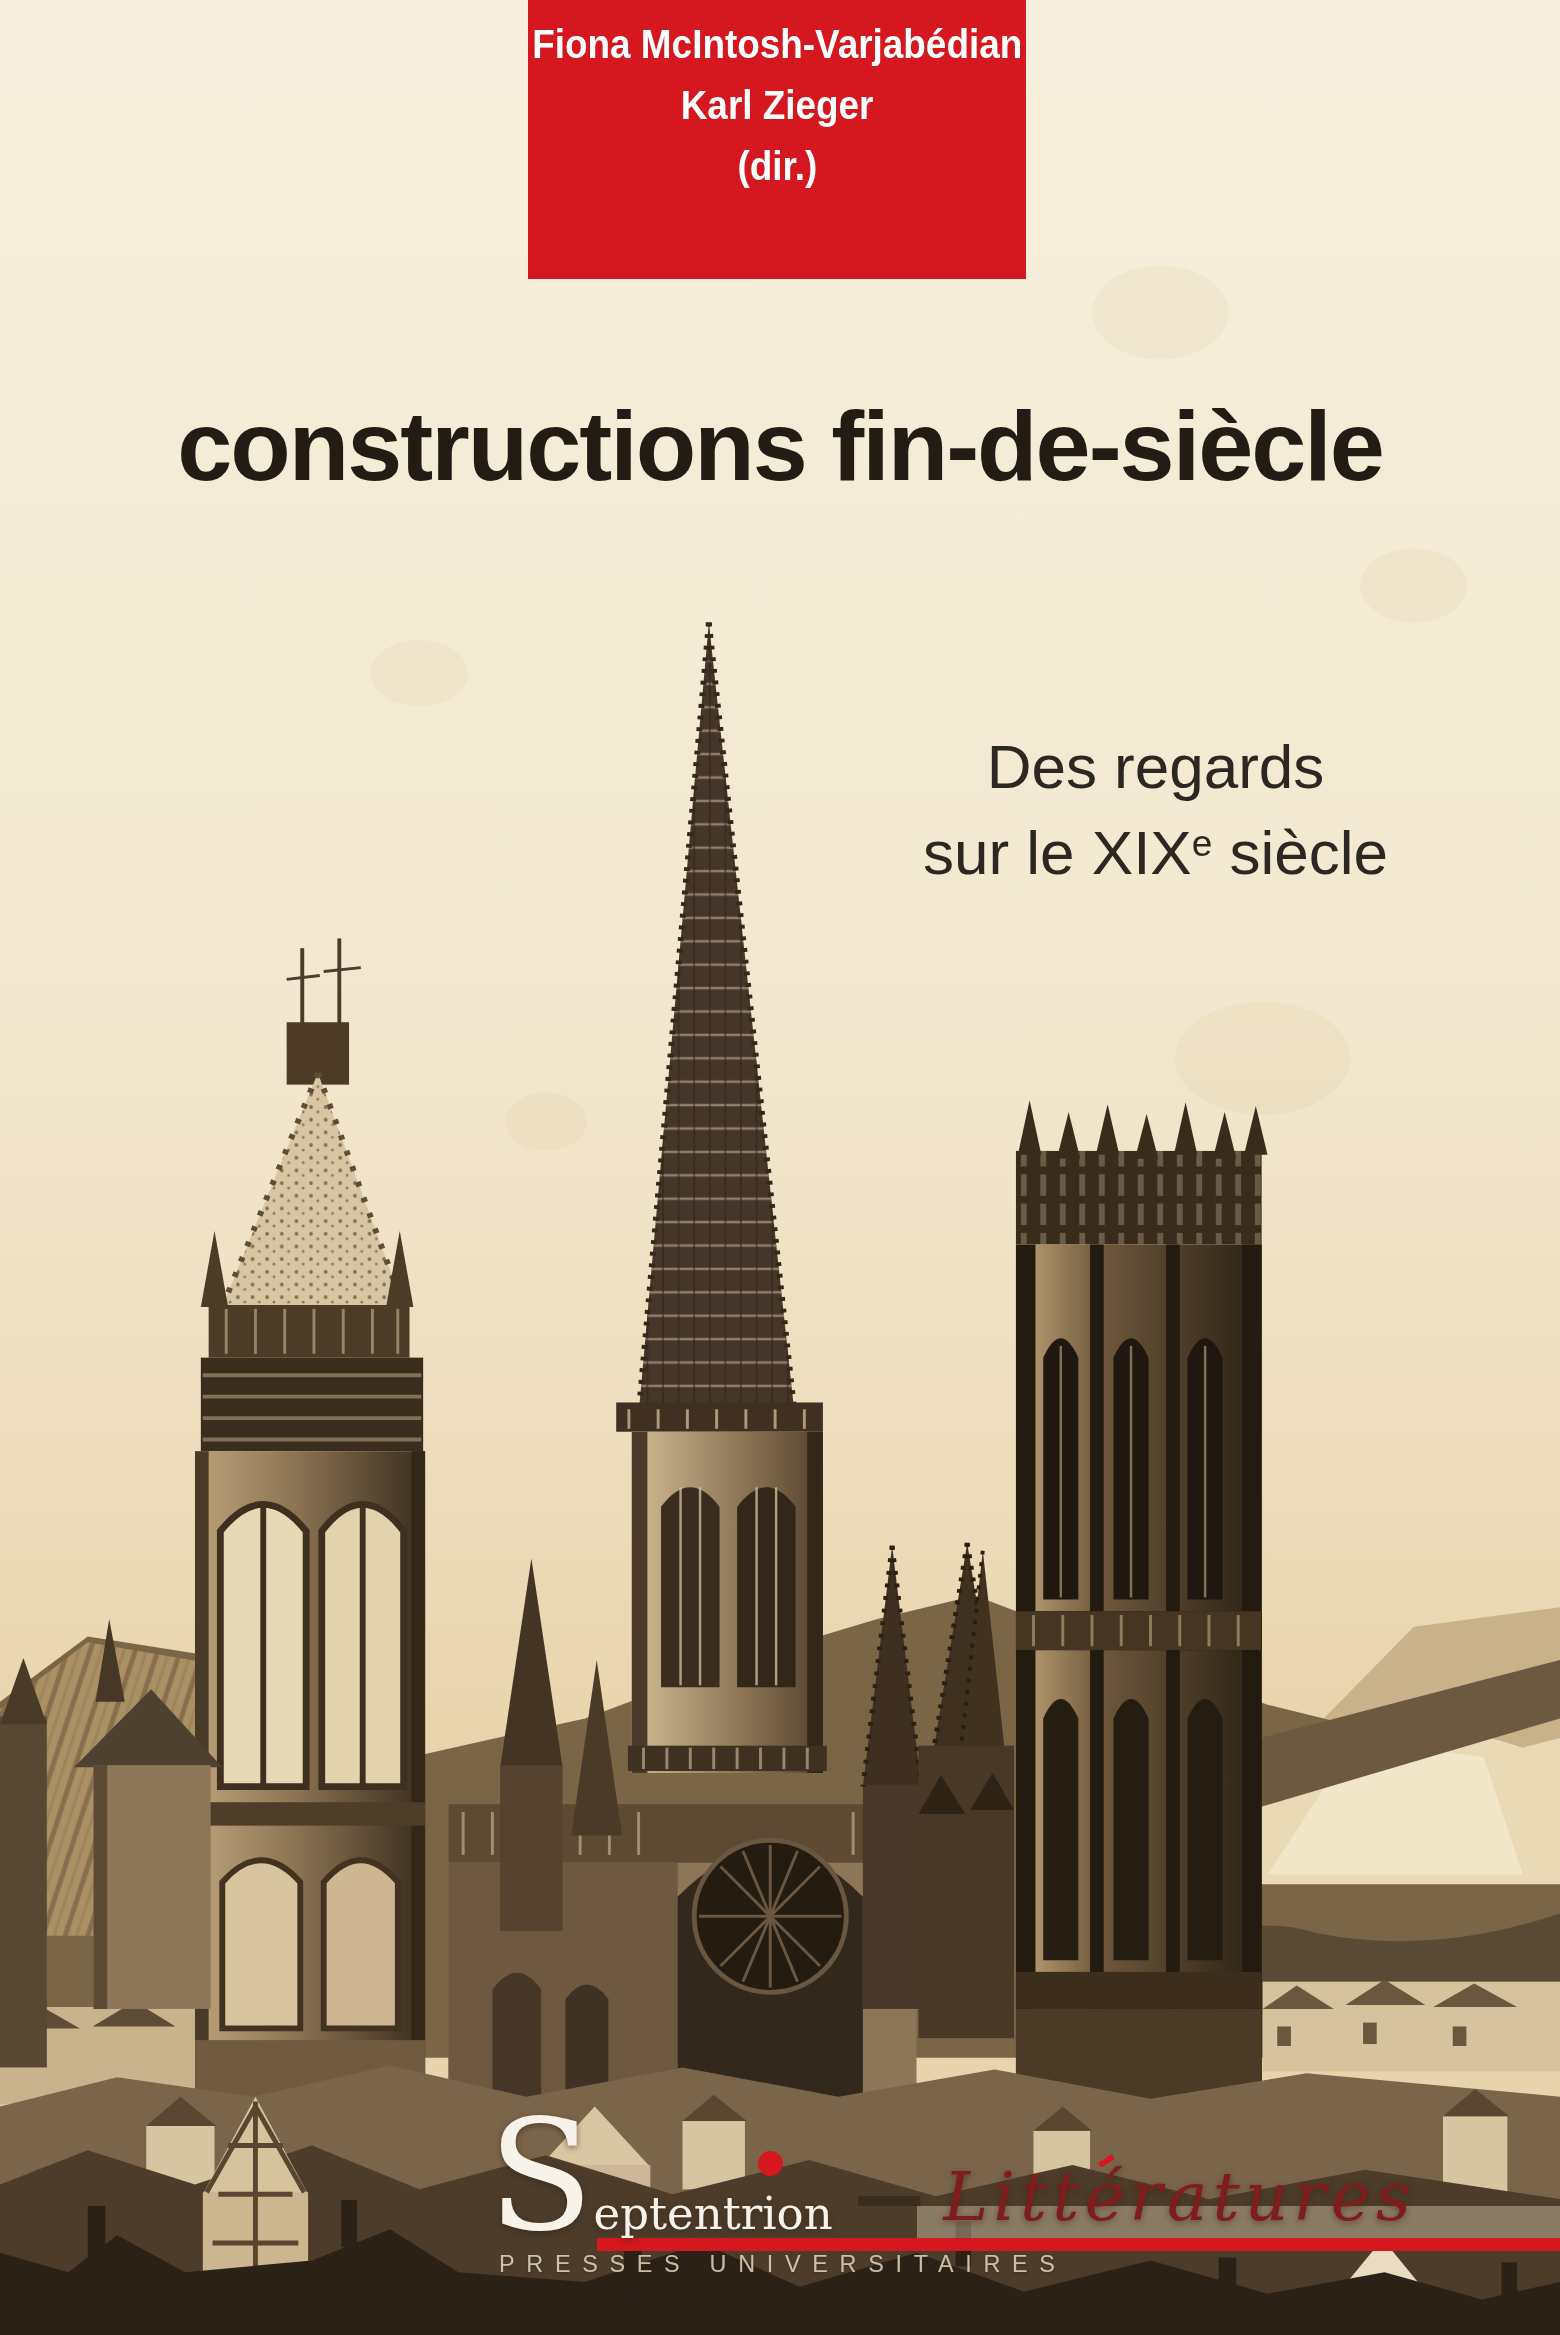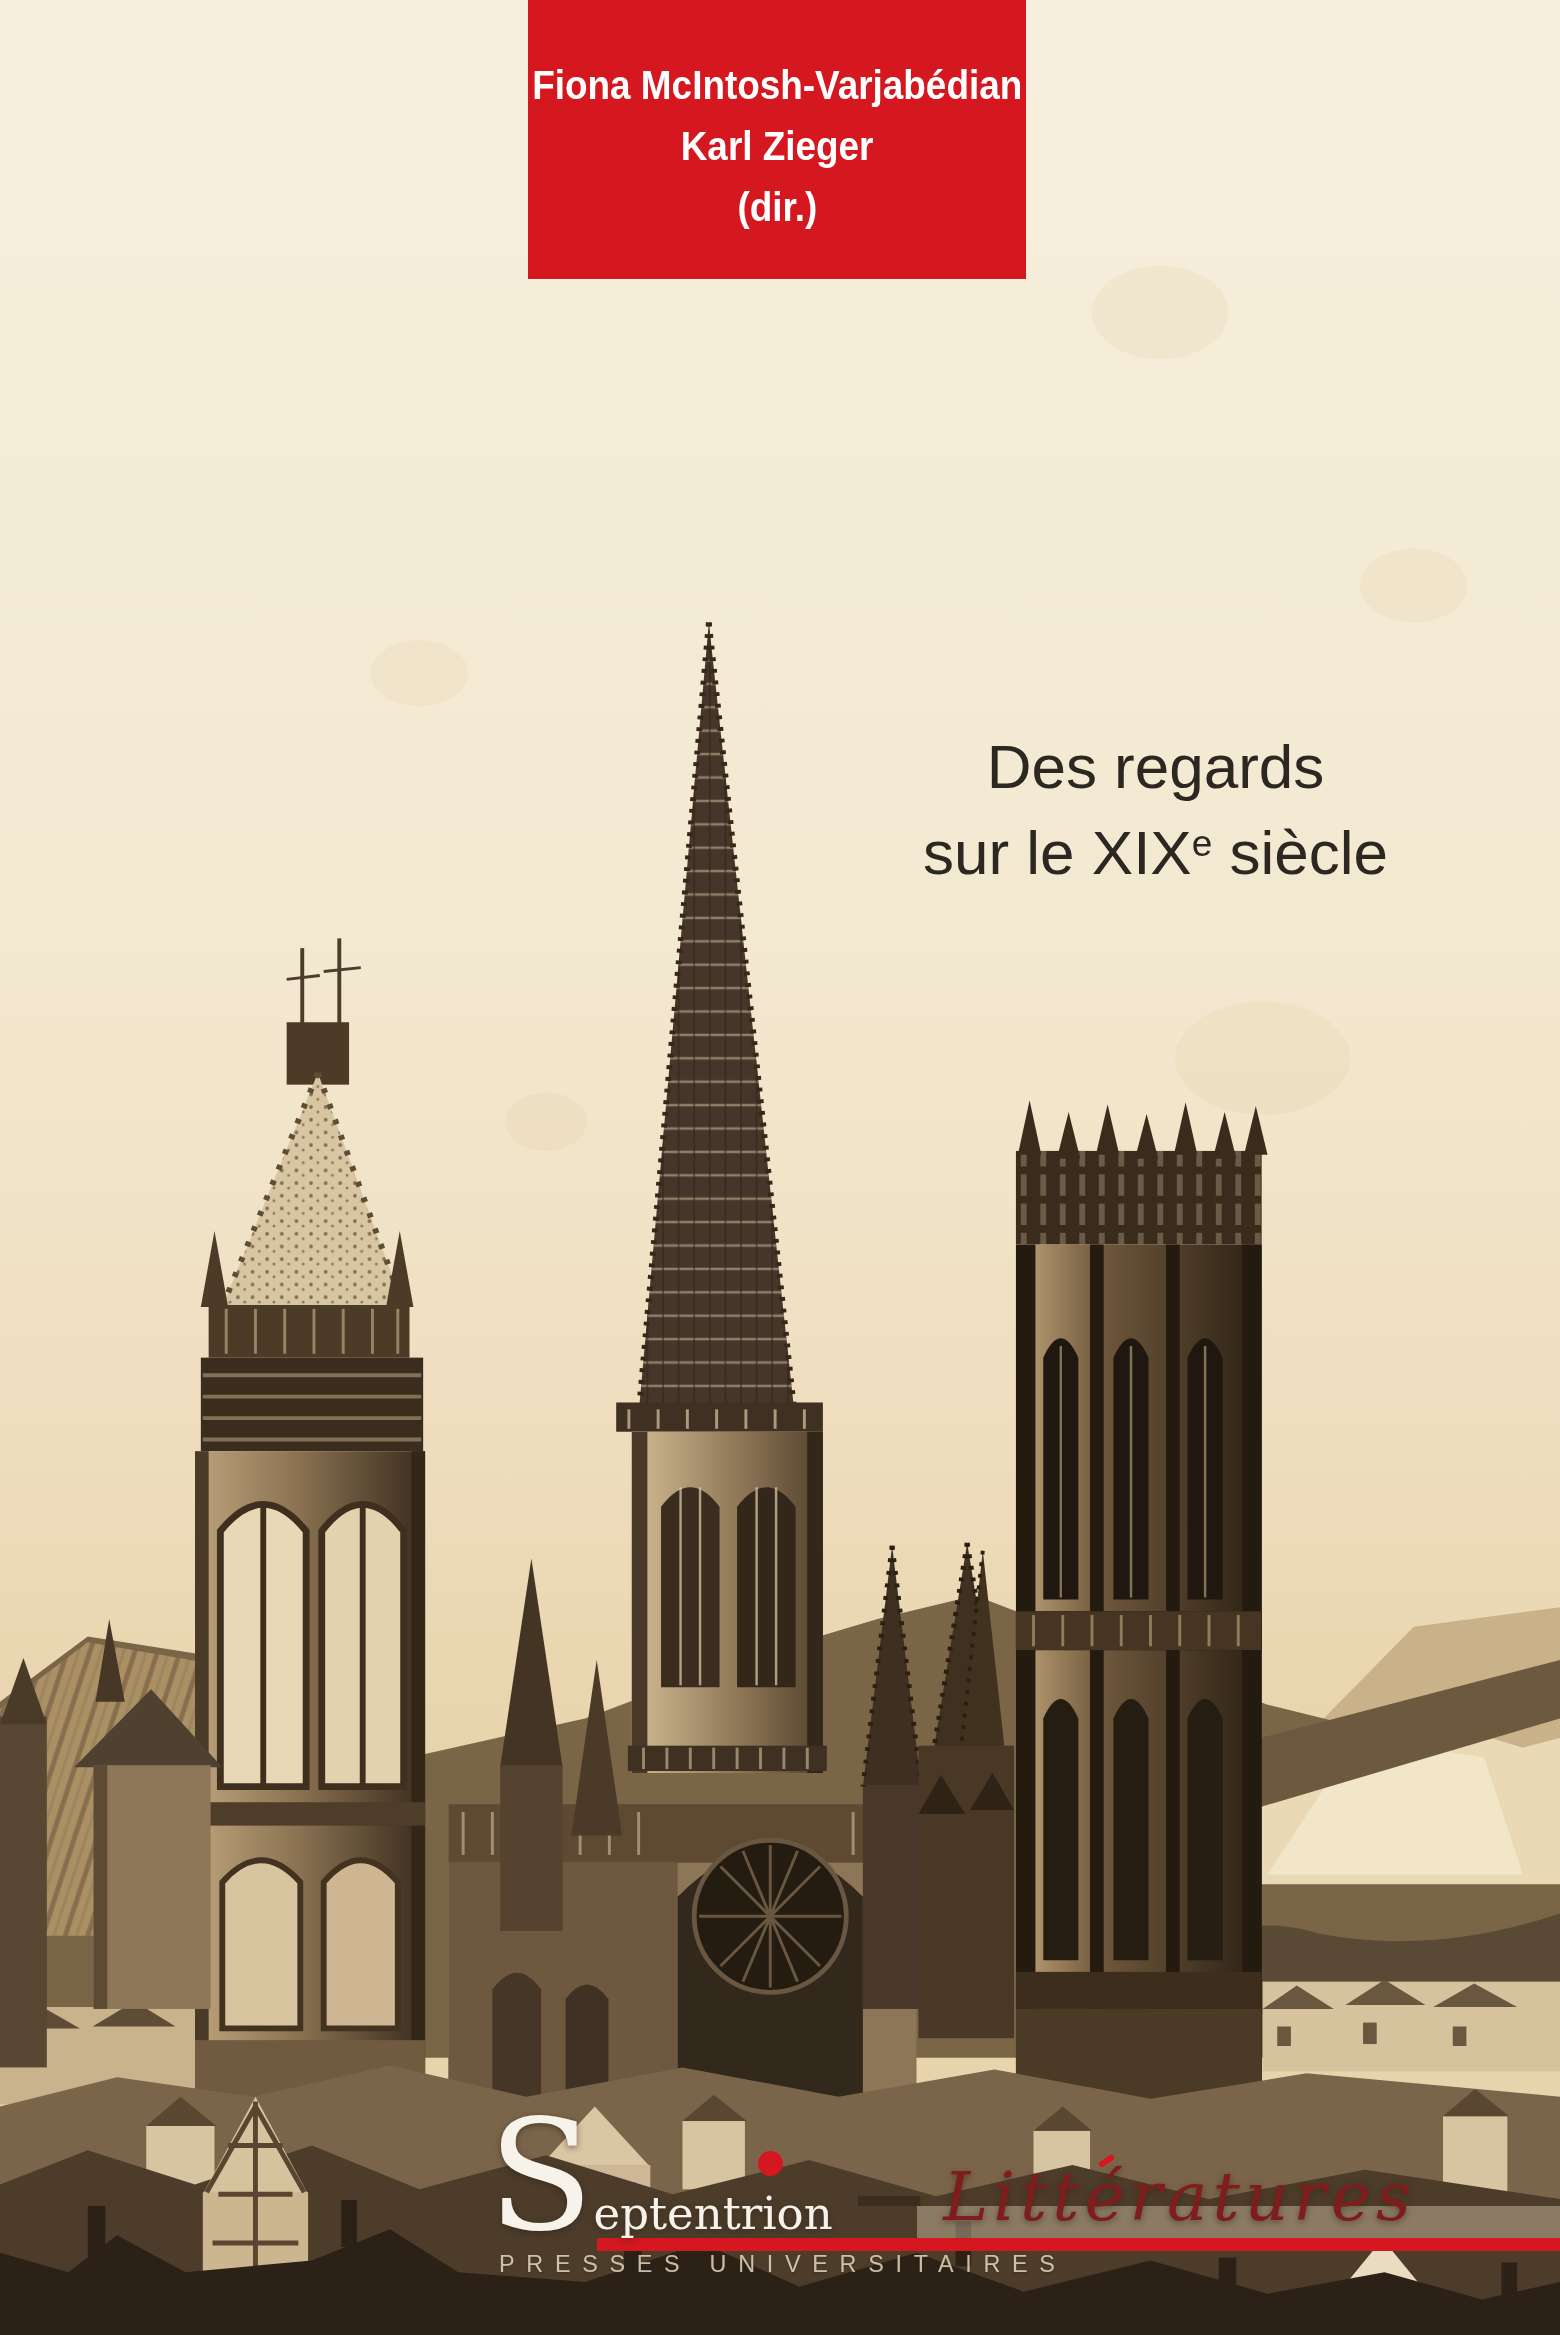--- a/index.html
+++ b/index.html
@@ -6,21 +6,21 @@
   body{
     width:1560px;height:2336px;position:relative;overflow:hidden;
     background:#f4ebd6;font-family:"Liberation Sans",sans-serif;
   }
   .layer{position:absolute;}
   #photo{position:absolute;left:0;top:0;width:1560px;height:2336px;}
 
   
   .authors-box{
     left:528px;top:0;width:498px;height:279px;background:#d5181f;
-    display:flex;flex-direction:column;justify-content:center;align-items:center;
+    display:flex;flex-direction:column;align-items:center;
     padding-top:13.7px;box-sizing:border-box;
   }
   .authors-box .aline{
     color:#ffffff;font-weight:bold;font-size:41px;line-height:61px;
     white-space:nowrap;transform:scaleX(.9);
   }
 
   
   .title-block{
     left:0;top:375px;width:1560px;text-align:center;
@@ -392,20 +392,21 @@
   </g>
 </svg>
 
 <div class="layer authors-box">
   <div class="aline">Fiona McIntosh-Varjabédian</div>
   <div class="aline">Karl Zieger</div>
   <div class="aline">(dir.)</div>
 </div>
 
 <div class="layer title-block">
+  <div>constructions fin-de-siècle</div>
 </div>
 
 <div class="layer subtitle-block">
   <div>Des regards</div>
   <div><span>sur le XIX</span><sup>e</sup><span> siècle</span></div>
 </div>
 
 <div class="layer litteratures-band"></div>
 <div class="layer red-rule"></div>
 

